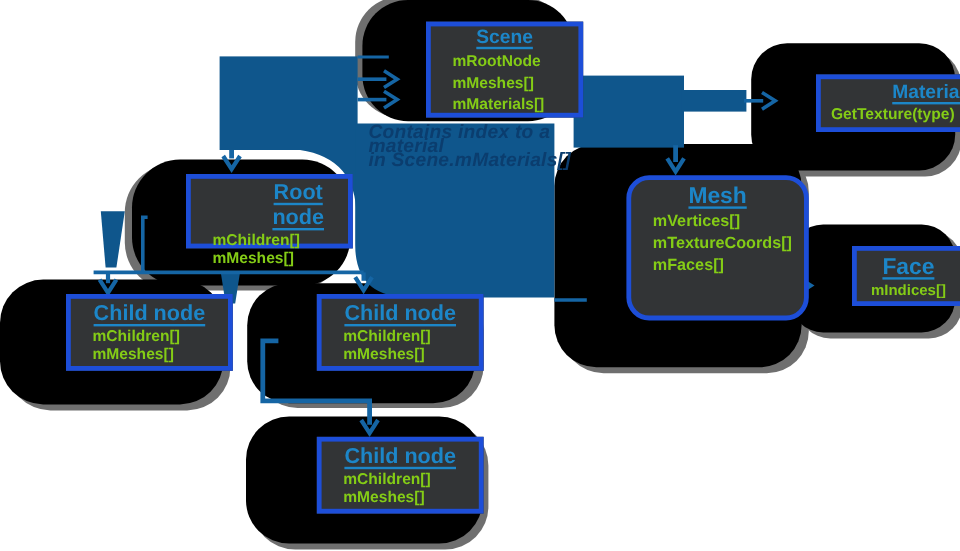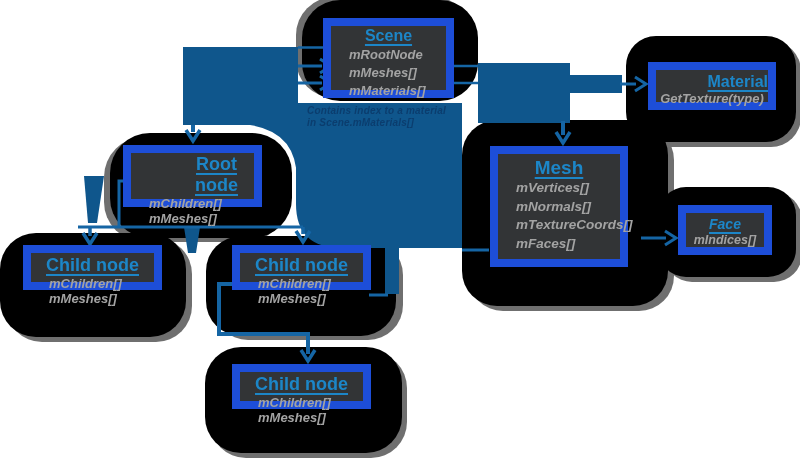--- a/index.html
+++ b/index.html
@@ -1,50 +1,50 @@
 <!DOCTYPE html>
 <html><head>
 <meta charset="utf-8">
 <style>
   html,body{margin:0;padding:0;background:#ffffff;}
   #stage{position:relative;width:800px;height:459px;overflow:hidden;background:#ffffff;
          font-family:"Liberation Sans",sans-serif;}
   #wires{position:absolute;left:0;top:0;width:800px;height:459px;}
-  .node{position:absolute;background:#323436;border:8px solid #1d4ed8;box-sizing:border-box;}
+  .node{position:absolute;background:#323436;border:4px solid #1d4ed8;box-sizing:border-box;margin-left:32px;}
   .node-title{color:#1c86c8;font-weight:bold;text-align:center;
               text-decoration:underline;text-decoration-thickness:2px;text-underline-offset:3px;}
-  .node-field{color:#a3a3a3;font-weight:bold;font-style:italic;white-space:nowrap;}
+  .node-field{color:#84cc16;font-weight:bold;white-space:nowrap;}
   .fields-left .node-field{padding-left:18px;}
   .fields-center .node-field{text-align:center;}
   
   #n-scene{left:323px;top:18px;width:131px;height:80px;}
   #n-scene .node-title{font-size:16px;margin-top:1px;}
   #n-scene .node-field{font-size:13px;line-height:16px;margin-top:2px;}
   #n-material{left:648px;top:62px;width:128px;height:48px;}
   #n-material .node-title{font-size:16px;margin-top:3px;text-align:right;}
   #n-material .node-field{font-size:13px;line-height:16px;}
-  #n-mesh{left:490px;top:146px;width:138px;height:121px;}
+  #n-mesh{left:490px;top:146px;width:152px;height:121px;border-radius:19px;}
   #n-mesh .node-title{font-size:19px;margin-top:3px;}
   #n-mesh .node-field{font-size:13.5px;line-height:18.5px;}
   #n-face{left:678px;top:205px;width:94px;height:50px;}
-  #n-face .node-title{font-size:14px;margin-top:3px;font-style:italic;}
+  #n-face .node-title{font-size:19px;margin-top:3px;}
   #n-face .node-field{font-size:12.5px;line-height:16px;}
   #n-root{left:123px;top:145px;width:139px;height:62px;}
   #n-root .node-title{font-size:18px;margin-top:1px;padding-left:48px;}
   #n-root .node-field{font-size:13px;line-height:15px;}
   #n-root .node-field:first-of-type{margin-top:3px;}
-  .childnode{width:139px;height:45px;}
+  .childnode{width:139px;height:64px;}
   .childnode .node-title{font-size:18px;margin-top:2px;}
   .childnode .node-field{font-size:13px;line-height:15px;}
   .childnode .node-field:first-of-type{margin-top:5px;}
   #n-child1{left:23px;top:245px;}
   #n-child2{left:232px;top:245px;}
   #n-child3{left:232px;top:364px;}
   .note{position:absolute;color:#0b3d6e;font-weight:bold;font-style:italic;
-        font-size:10px;line-height:11.5px;letter-spacing:.2px;}
+        font-size:16px;line-height:11.5px;letter-spacing:.2px;}
   #note1{left:307px;top:105px;width:175px;}
   #note2{left:288px;top:163px;width:150px;color:#0a3a68;}
 </style>
 </head>
 <body>
 
 <div id="stage">
 
   <svg id="wires" viewBox="0 0 800 459" xmlns="http://www.w3.org/2000/svg">
 
@@ -116,21 +116,20 @@
   </div>
 
   <div class="node fields-center" id="n-material">
     <div class="node-title">Material</div>
     <div class="node-field">GetTexture(type)</div>
   </div>
 
   <div class="node fields-left" id="n-mesh">
     <div class="node-title">Mesh</div>
     <div class="node-field">mVertices[]</div>
-    <div class="node-field">mNormals[]</div>
     <div class="node-field">mTextureCoords[]</div>
     <div class="node-field">mFaces[]</div>
   </div>
 
   <div class="node fields-center" id="n-face">
     <div class="node-title">Face</div>
     <div class="node-field">mIndices[]</div>
   </div>
 
   <div class="node fields-left" id="n-root">

